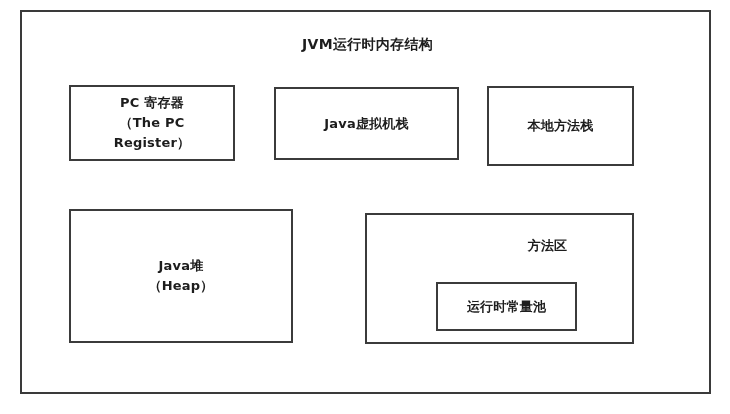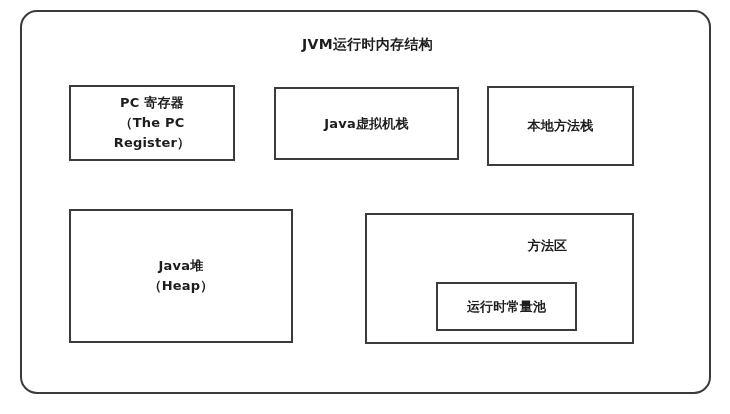--- a/index.html
+++ b/index.html
@@ -27,21 +27,20 @@
     border: 2px solid #3b3b3b;
     display: flex;
     align-items: center;
     justify-content: center;
     text-align: center;
   }
   .box.outer {
     border-width: 2px;
     border-color: #3a3a3a;
     display: block;
-    border-radius: 17px;
   }
   .box.inner-nested {
     border-width: 2px;
     border-color: #3b3b3b;
   }
 
   .label {
     color: #1d1d1d;
     font-weight: bold;
     font-size: 13px;

